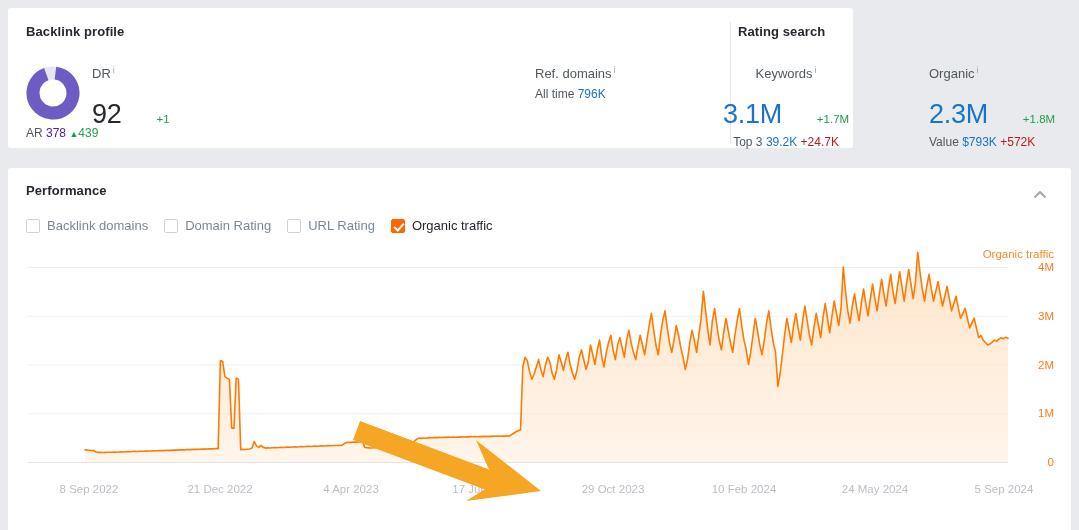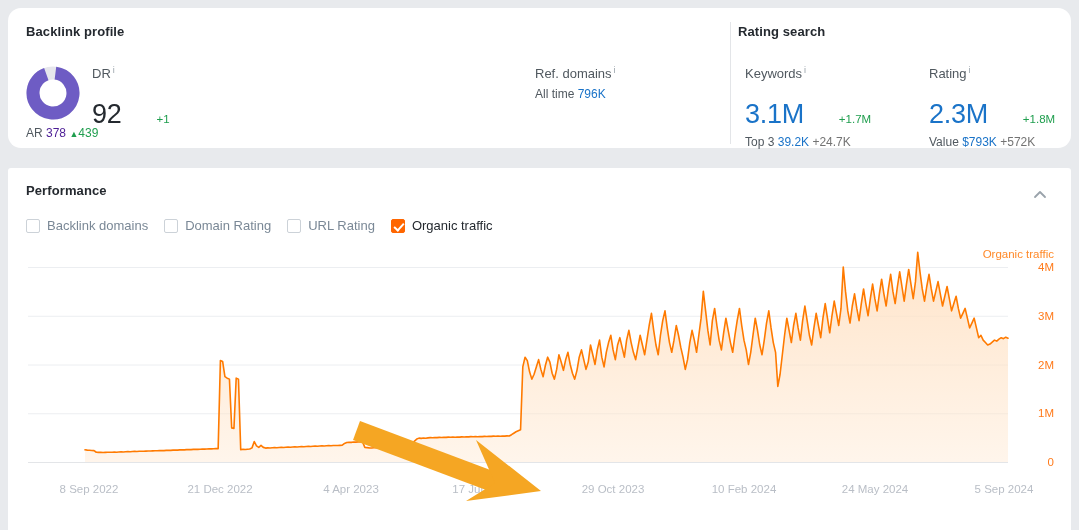--- a/index.html
+++ b/index.html
@@ -8,23 +8,23 @@
     width: 1079px; height: 530px;
     background: #e8eaed;
     font-family: "Liberation Sans", sans-serif;
     overflow: hidden;
   }
 
   
   .overview-card {
     position: absolute;
     left: 8px; top: 8px;
-    width: 1063px; height: 140px;
+    width: 845px; height: 140px;
     background: #ffffff;
-    border-radius: 13px;
+    border-radius: 3px;
   }
   .section-title {
     position: absolute;
     font-size: 13px;
     font-weight: bold;
     color: #24292f;
     letter-spacing: .1px;
   }
   #bp-title { left: 18px; top: 16px; }
   #os-title { left: 730px; top: 16px; }
@@ -77,38 +77,38 @@
     color: #1f9e4e;
     margin-left: 6px;
   }
   .metric-sub {
     font-size: 12px;
     color: #50585f;
     margin-top: 6px;
     white-space: nowrap;
   }
   .metric-sub .lnk { color: #1a73c8; }
-  .metric-sub .pos { color: #737373; }
+  .metric-sub .pos { color: #b91c1c; }
 
   
   #dr-block { left: 84px; top: 57px; }
   #ar-line {
     position: absolute;
     left: 18px; top: 118px;
     font-size: 12px;
     color: #50585f;
     white-space: nowrap;
   }
   #ar-line .lnk { color: #4c1d95; }
   #ar-line .pos { color: #1f9e4e; }
   .tri-up { font-size: 9px; color:#1f9e4e; }
 
   #backlinks-block { left: 330px; top: 57px; }
   #refdomains-block { left: 527px; top: 57px; }
-  #keywords-block { left: 737px; top: 57px; }
+  #keywords-block { left: 715px; top: 57px; text-align: center; }
   #traffic-block { left: 921px; top: 57px; }
 
   
   .perf-card {
     position: absolute;
     left: 8px; top: 168px;
     width: 1063px; height: 394px;
     background: #ffffff;
     border-radius: 3px;
   }
@@ -233,21 +233,21 @@
     </div>
     <div class="metric-sub">
       <span>Top 3</span>
       <span class="lnk">39.2K</span>
       <span class="pos">+24.7K</span>
     </div>
   </div>
 
   <div class="metric" id="traffic-block">
     <div class="metric-label">
-      <span>Rating</span><i class="info-i">i</i>
+      <span>Organic</span><i class="info-i">i</i>
     </div>
     <div class="metric-value-row">
       <span class="metric-value">2.3M</span>
       <span class="metric-delta">+1.8M</span>
     </div>
     <div class="metric-sub">
       <span>Value</span>
       <span class="lnk">$793K</span>
       <span class="pos">+572K</span>
     </div>

